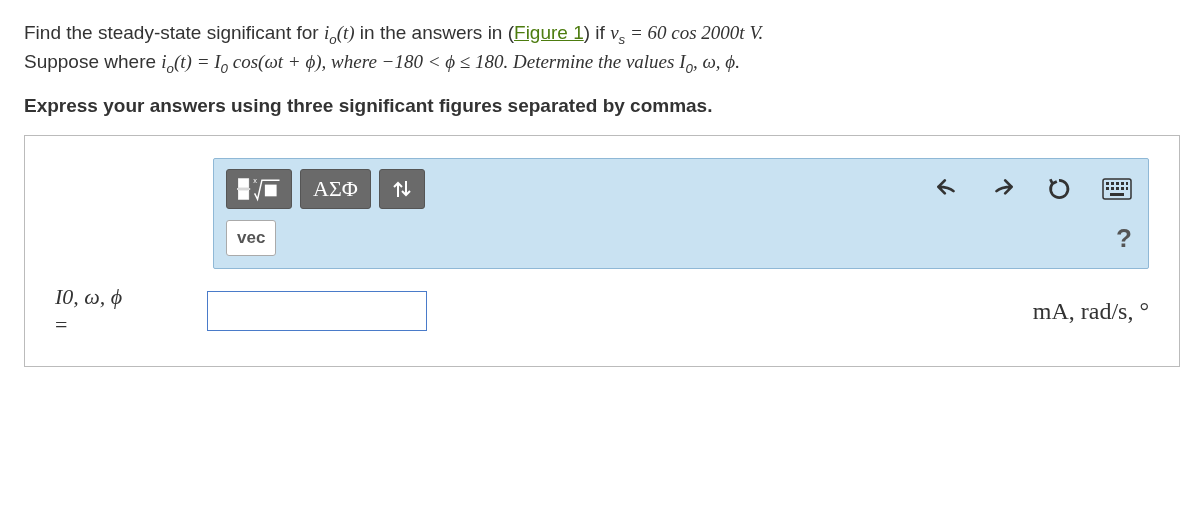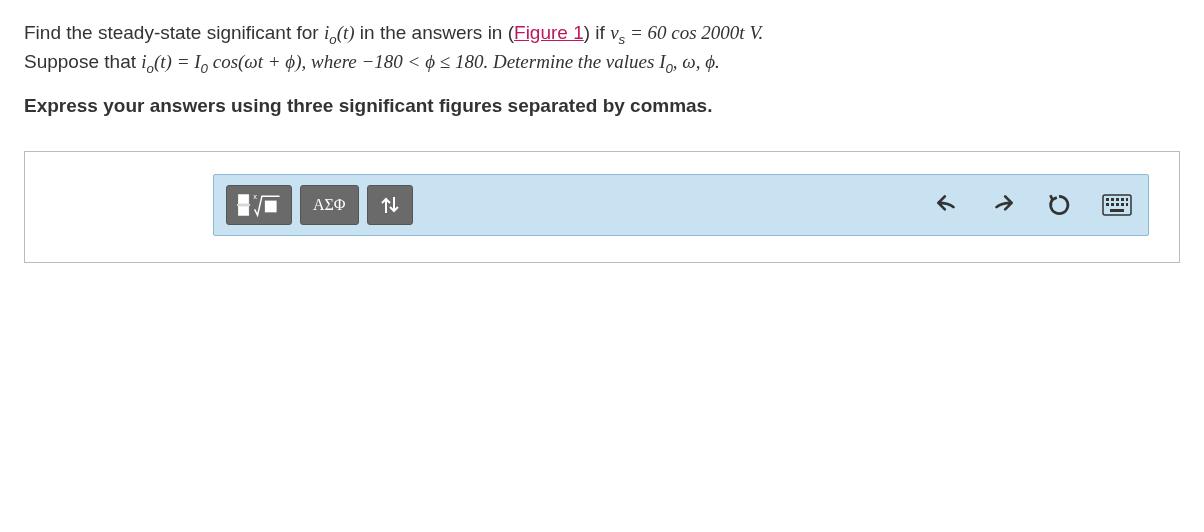--- a/index.html
+++ b/index.html
@@ -22,27 +22,27 @@
     .problem-text .ital {
       font-style: italic;
       font-family: 'Times New Roman', serif;
     }
     .problem-text .sub {
       font-size: 0.7em;
       vertical-align: sub;
       font-style: italic;
     }
     .figure-link {
-      color: #be185d;
+      color: #4d7c0f;
       text-decoration: underline;
       cursor: pointer;
     }
     .instruction {
       font-weight: bold;
-      margin-bottom: 34px;
+      margin-bottom: 18px;
     }
     .answer-area {
       border: 1px solid #bbb;
       padding: 22px 30px 26px 30px;
       background: #fff;
     }
     .answer-row {
       display: flex;
       align-items: center;
       gap: 18px;
@@ -106,21 +106,21 @@
     .tool-btn.vec {
       background: #fff;
       color: #555;
       border: 1px solid #aaa;
       font-weight: bold;
       font-size: 17px;
       height: 36px;
     }
     .tool-btn.greek {
       font-family: 'Times New Roman', serif;
-      font-size: 16px;
+      font-size: 22px;
       padding: 8px 12px;
     }
     .icon-btn {
       background: none;
       border: none;
       cursor: pointer;
       padding: 4px;
       font-size: 24px;
       color: #333;
       display: flex;
@@ -157,21 +157,21 @@
     svg.tool-svg {
       width: 44px;
       height: 28px;
     }
   </style>
 </head>
 <body>
 
 <div class="problem-text">
   <span>Find the steady-state significant for </span><span class="ital">i</span><span class="sub">o</span><span class="ital">(t)</span><span> in the answers in (</span><a class="figure-link">Figure 1</a><span>) if </span><span class="ital">v</span><span class="sub">s</span><span class="ital"> = 60 cos 2000t V.</span><br>
-  <span>Suppose that </span><span class="ital">i</span><span class="sub">o</span><span class="ital">(t)</span><span class="ital"> = I</span><span class="sub">0</span><span class="ital"> cos(ωt + ϕ), where −180 &lt; ϕ ≤ 180. Determine the values </span><span class="ital">I</span><span class="sub">0</span><span class="ital">, ω, ϕ.</span>
+  <span>Suppose where </span><span class="ital">i</span><span class="sub">o</span><span class="ital">(t)</span><span class="ital"> = I</span><span class="sub">0</span><span class="ital"> cos(ωt + ϕ), where −180 &lt; ϕ ≤ 180. Determine the values </span><span class="ital">I</span><span class="sub">0</span><span class="ital">, ω, ϕ.</span>
 </div>
 
 <div class="instruction">Express your answers using three significant figures separated by commas.</div>
 
 <div class="answer-area">
   <div class="answer-row">
     <div class="label-col"></div>
     <div class="input-col">
       <div class="toolbar-panel">
         <div class="toolbar-row top">
@@ -222,17 +222,29 @@
                 <rect x="4" y="9" width="3" height="3" fill="#333"></rect>
                   <rect x="9" y="9" width="3" height="3" fill="#333"></rect>
                   <rect x="14" y="9" width="3" height="3" fill="#333"></rect>
                   <rect x="19" y="9" width="3" height="3" fill="#333"></rect>
                   <rect x="24" y="9" width="2" height="3" fill="#333"></rect>
                 <rect x="8" y="15" width="14" height="3" fill="#333"></rect>
               </svg>
             </button>
           </div>
         </div>
+        <div class="toolbar-row second">
+          <button class="tool-btn vec">vec</button>
+          <button class="icon-btn help">?</button>
+        </div>
       </div>
     </div>
   </div>
 
+  <div class="input-row">
+    <div class="label-col">
+      <span class="ital">I</span><span class="sub">0</span><span>, ω, ϕ</span><br>
+      <span class="eq">=</span>
+    </div>
+    <input class="answer-input" type="text" style="">
+    <div class="units">mA, rad/s, °</div>
+  </div>
 </div>
 
 </body></html>

